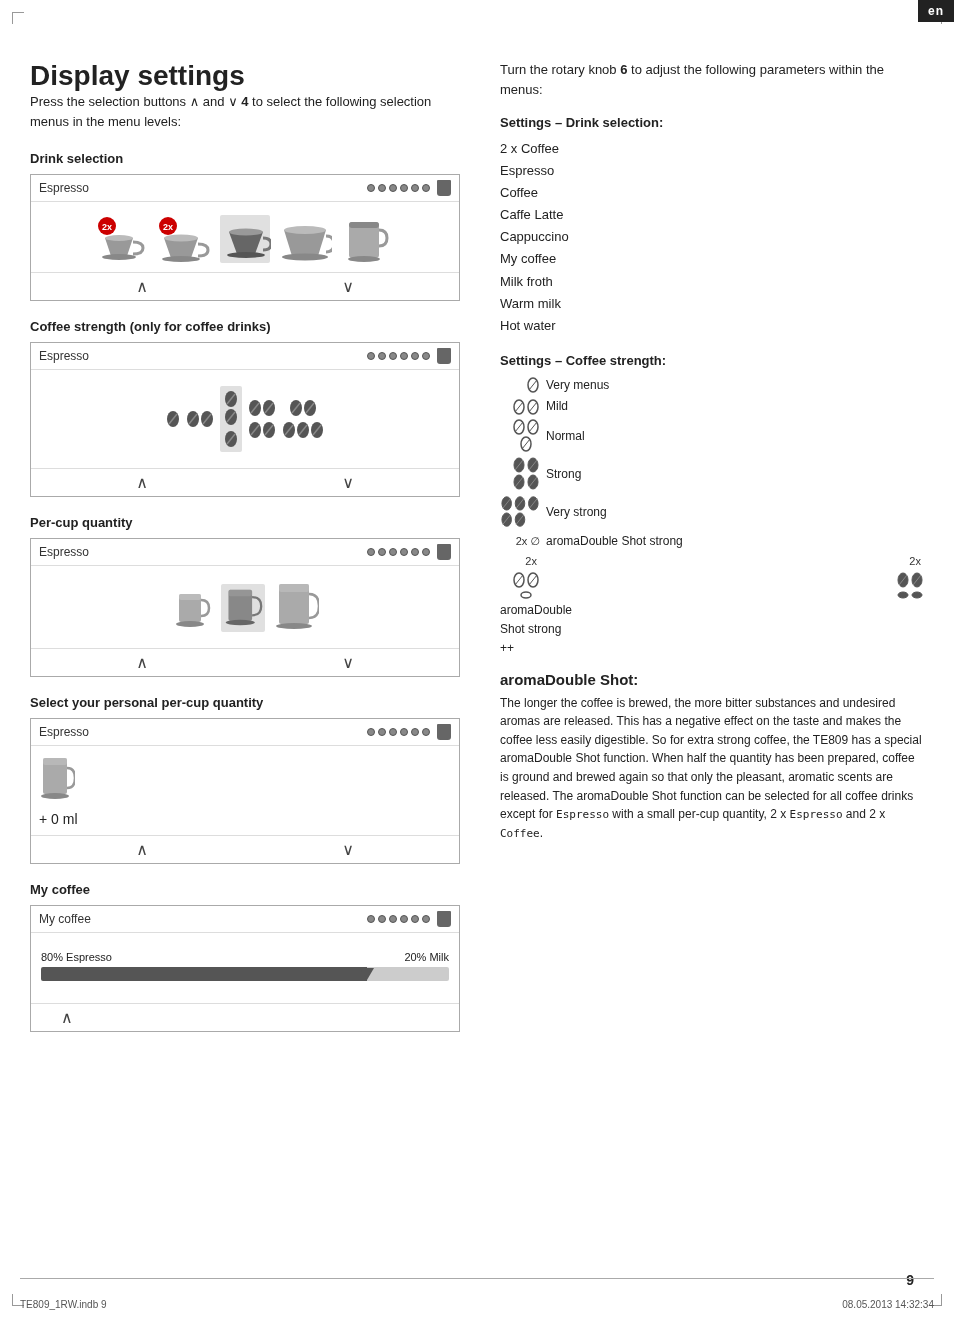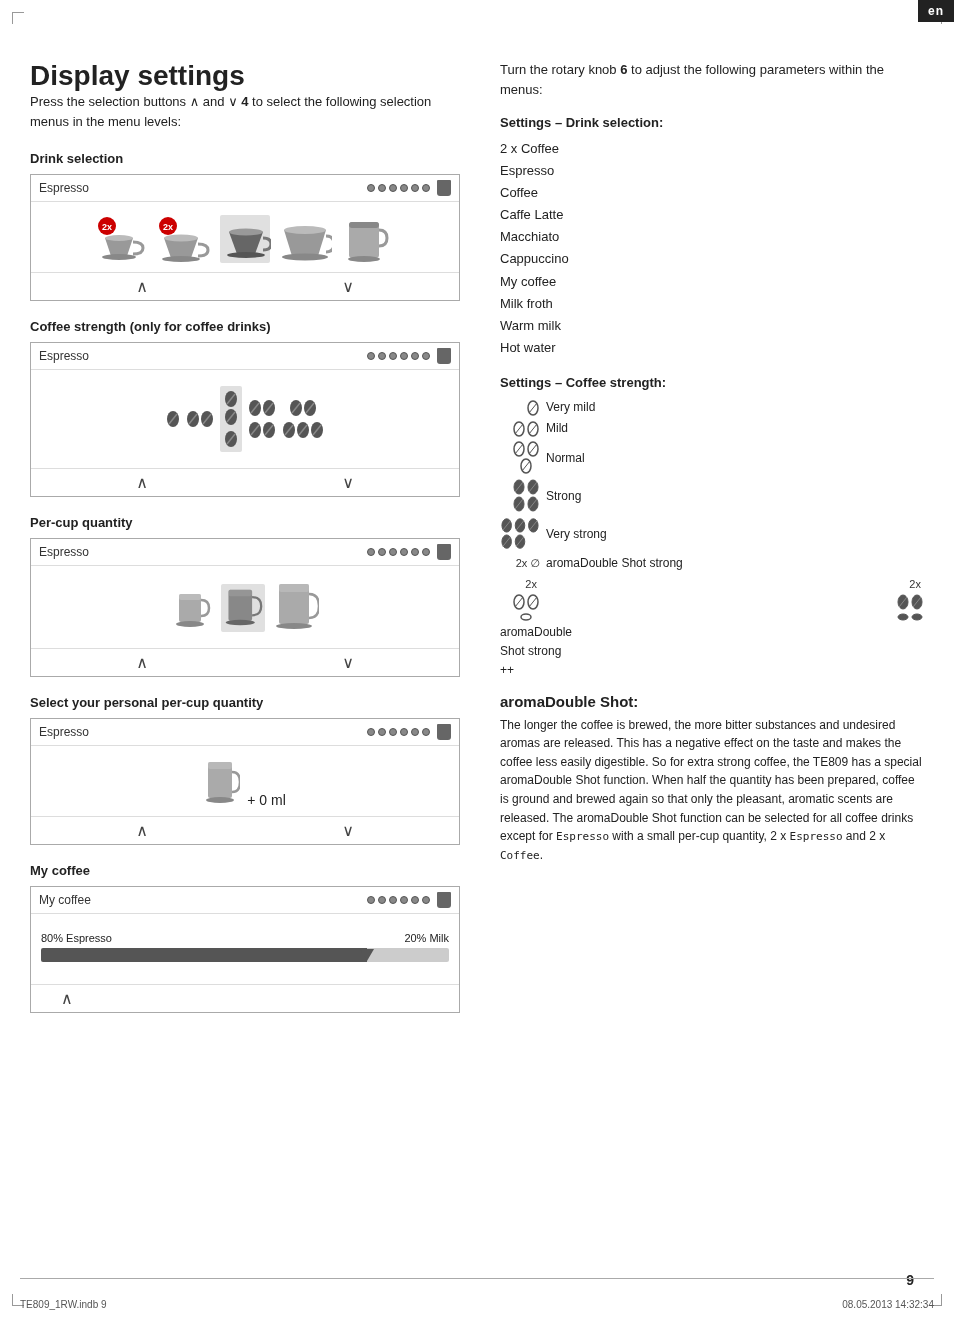--- a/index.html
+++ b/index.html
@@ -522,21 +522,21 @@
         <div class="dots-row">
           <div class="dot"></div>
           <div class="dot"></div>
           <div class="dot"></div>
           <div class="dot"></div>
           <div class="dot"></div>
           <div class="dot"></div>
           <div class="sd-icon"></div>
         </div>
       </div>
-      <div class="display-body" style="justify-content:center; gap:7px; align-items:flex-end;">
+      <div class="display-body" style="justify-content:center; gap:7px; flex-direction:column; align-items:flex-start;">
         <svg width="36" height="50" viewBox="0 0 36 50">
           <rect x="4" y="4" width="24" height="36" rx="2" fill="#aaa"></rect>
           <rect x="4" y="4" width="24" height="7" rx="2" fill="#ccc" opacity="0.4"></rect>
           <path d="M28 14 Q36 14 36 24 Q36 34 28 34" fill="none" stroke="#999" stroke-width="2.5"></path>
           <ellipse cx="16" cy="42" rx="14" ry="3" fill="#888"></ellipse>
         </svg>
         <span style="font-size:14px;">+ 0 ml</span>
       </div>
       <div class="display-footer">
         <span class="nav-arrow">∧</span>
@@ -575,38 +575,37 @@
 
   <div class="right-col">
     <p class="right-intro">Turn the rotary knob <b>6</b> to adjust the following parameters within the menus:</p>
 
     <div class="settings-heading">Settings – Drink selection:</div>
     <ul class="settings-list">
       <li>2 x Coffee</li>
       <li>Espresso</li>
       <li>Coffee</li>
       <li>Caffe Latte</li>
-      <li>Macchiato</li>
       <li>Cappuccino</li>
       <li>My coffee</li>
       <li>Milk froth</li>
       <li>Warm milk</li>
       <li>Hot water</li>
     </ul>
 
     <div class="settings-heading">Settings – Coffee strength:</div>
     <div class="strength-settings">
 
       <div class="strength-icon-cell">
         <svg width="14" height="18" viewBox="0 0 14 18">
           <ellipse cx="7" cy="9" rx="5" ry="7" fill="none" stroke="#555" stroke-width="1.5"></ellipse>
           <line x1="3" y1="14" x2="11" y2="4" stroke="#555" stroke-width="1"></line>
         </svg>
       </div>
-      <div style="display:flex;align-items:center;font-size:12px;">Very mild</div>
+      <div style="display:flex;align-items:center;font-size:12px;">Very menus</div>
 
       <div class="strength-icon-cell">
         <svg width="28" height="18" viewBox="0 0 28 18">
           <ellipse cx="7" cy="9" rx="5" ry="7" fill="none" stroke="#555" stroke-width="1.5"></ellipse>
           <line x1="3" y1="14" x2="11" y2="4" stroke="#555" stroke-width="1"></line>
           <ellipse cx="21" cy="9" rx="5" ry="7" fill="none" stroke="#555" stroke-width="1.5"></ellipse>
           <line x1="17" y1="14" x2="25" y2="4" stroke="#555" stroke-width="1"></line>
         </svg>
       </div>
       <div style="display:flex;align-items:center;font-size:12px;">Mild</div>

